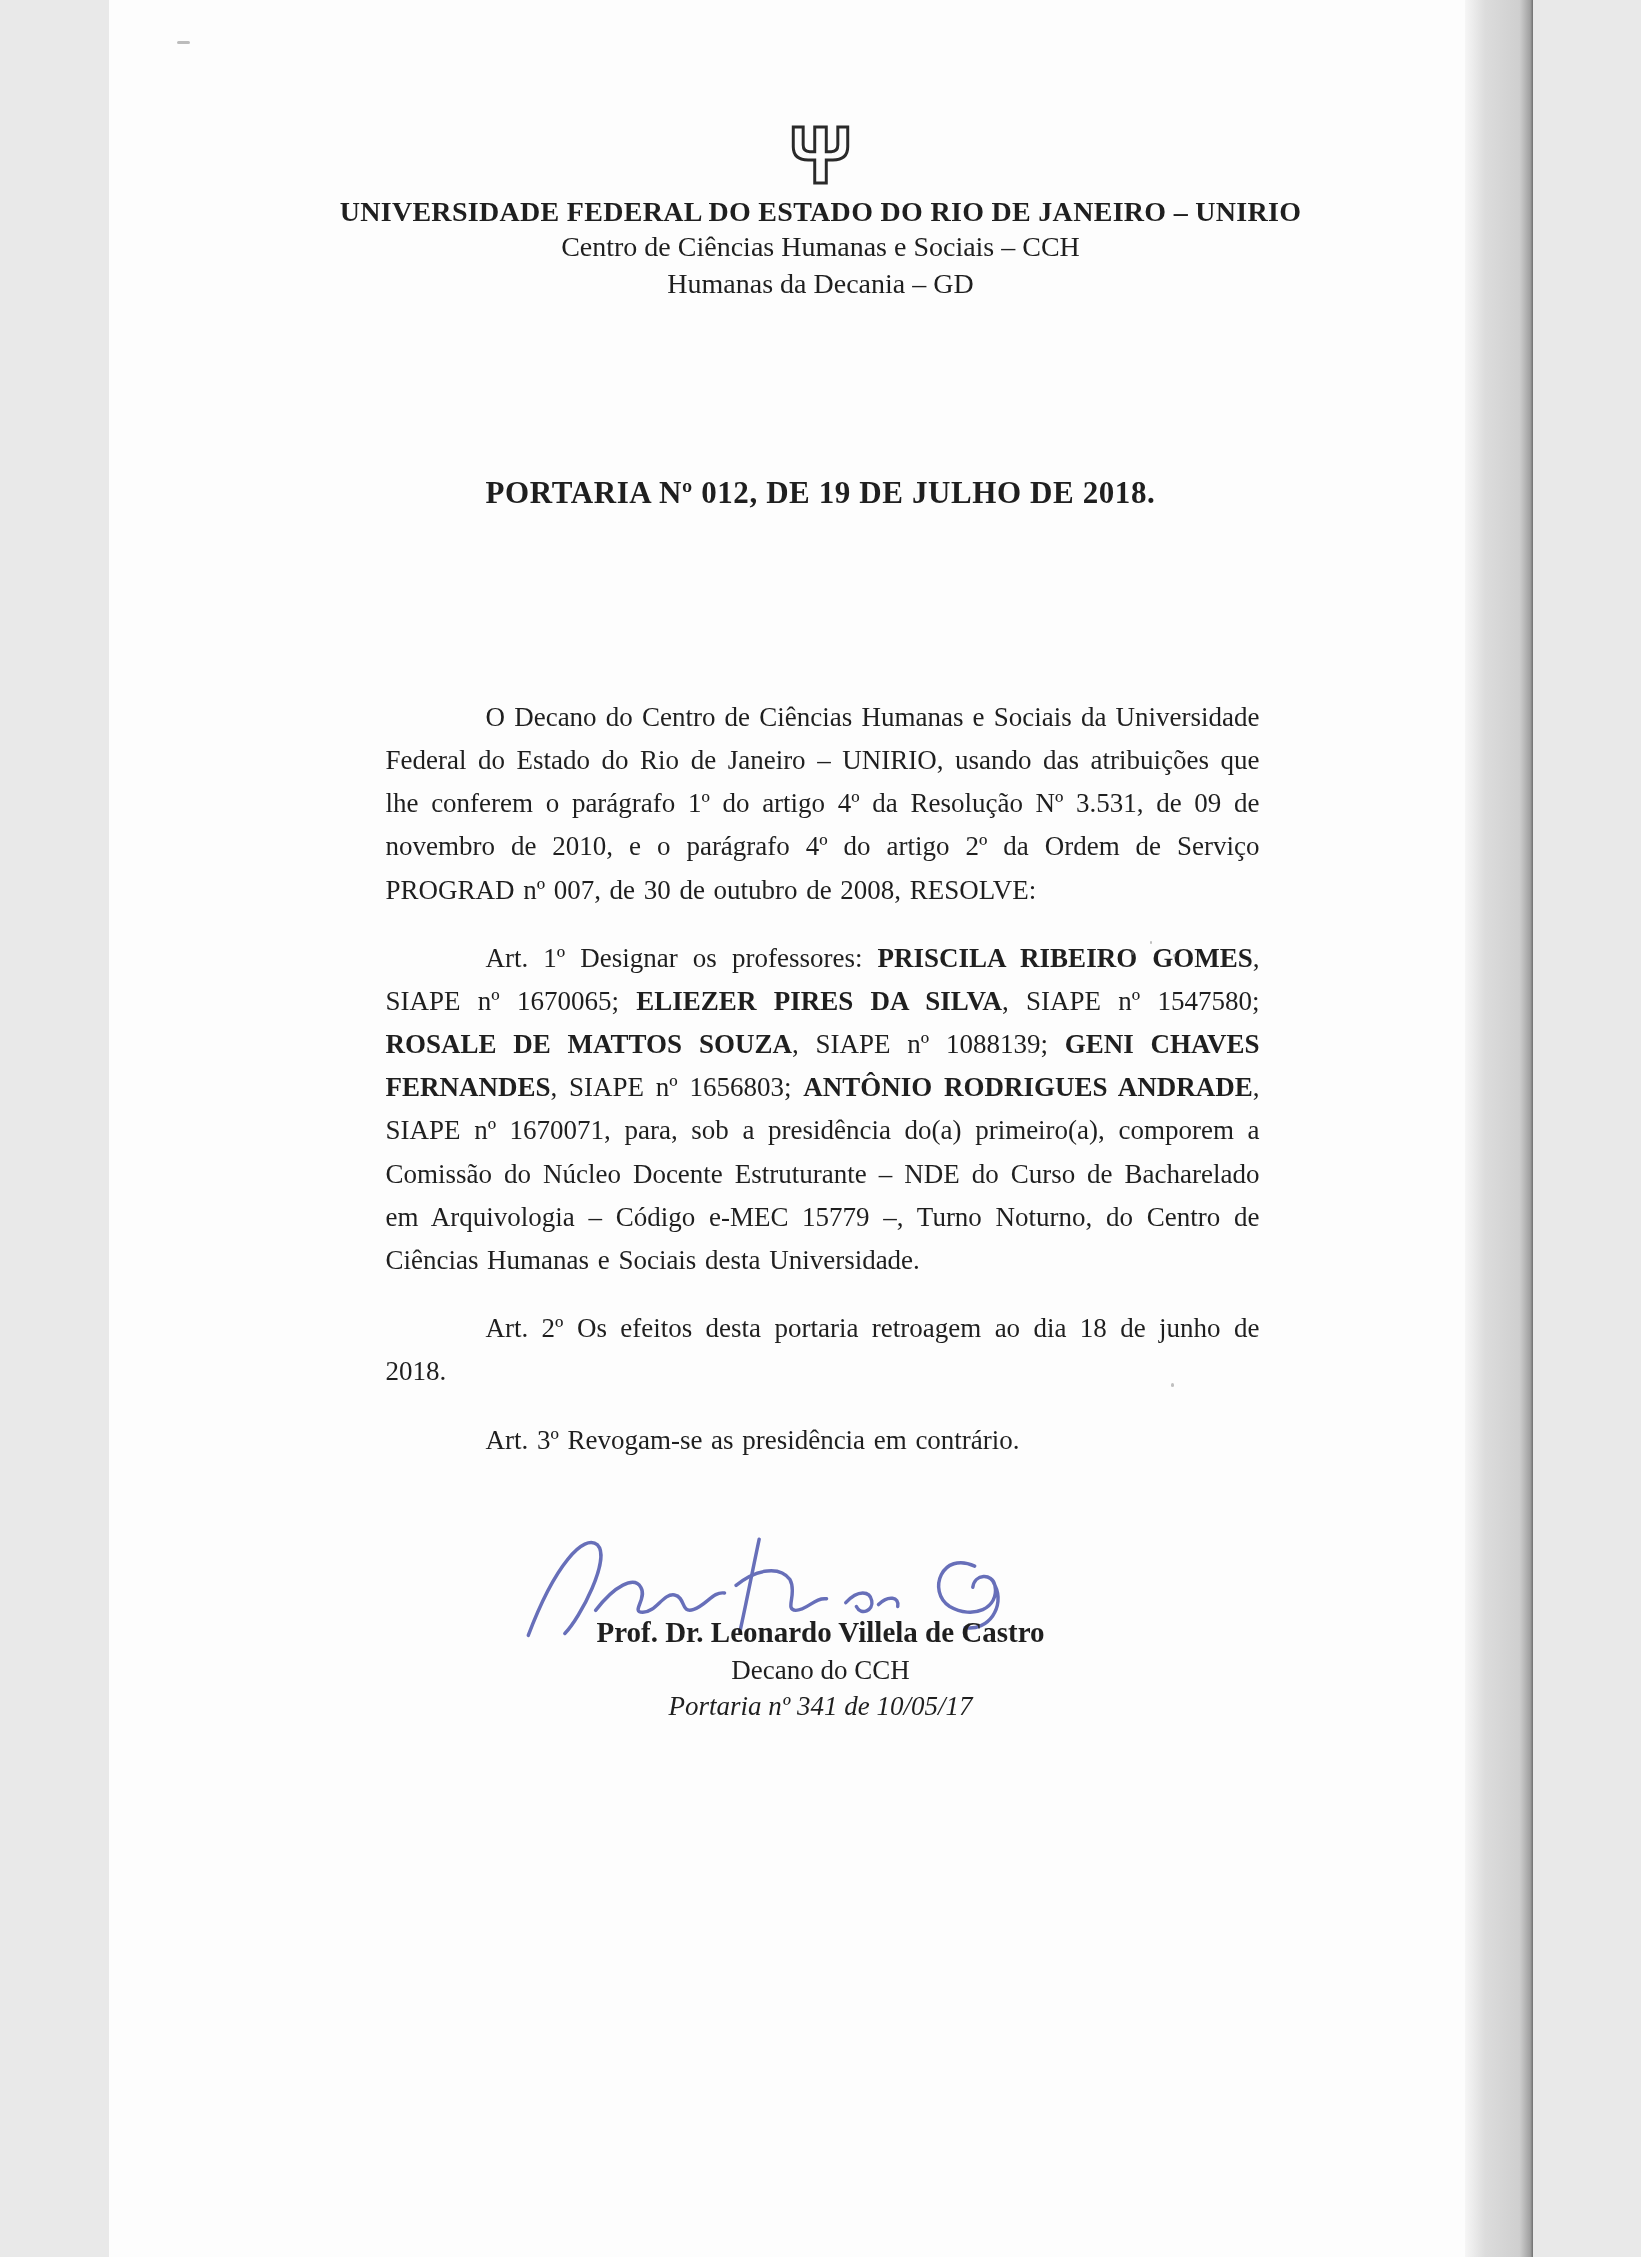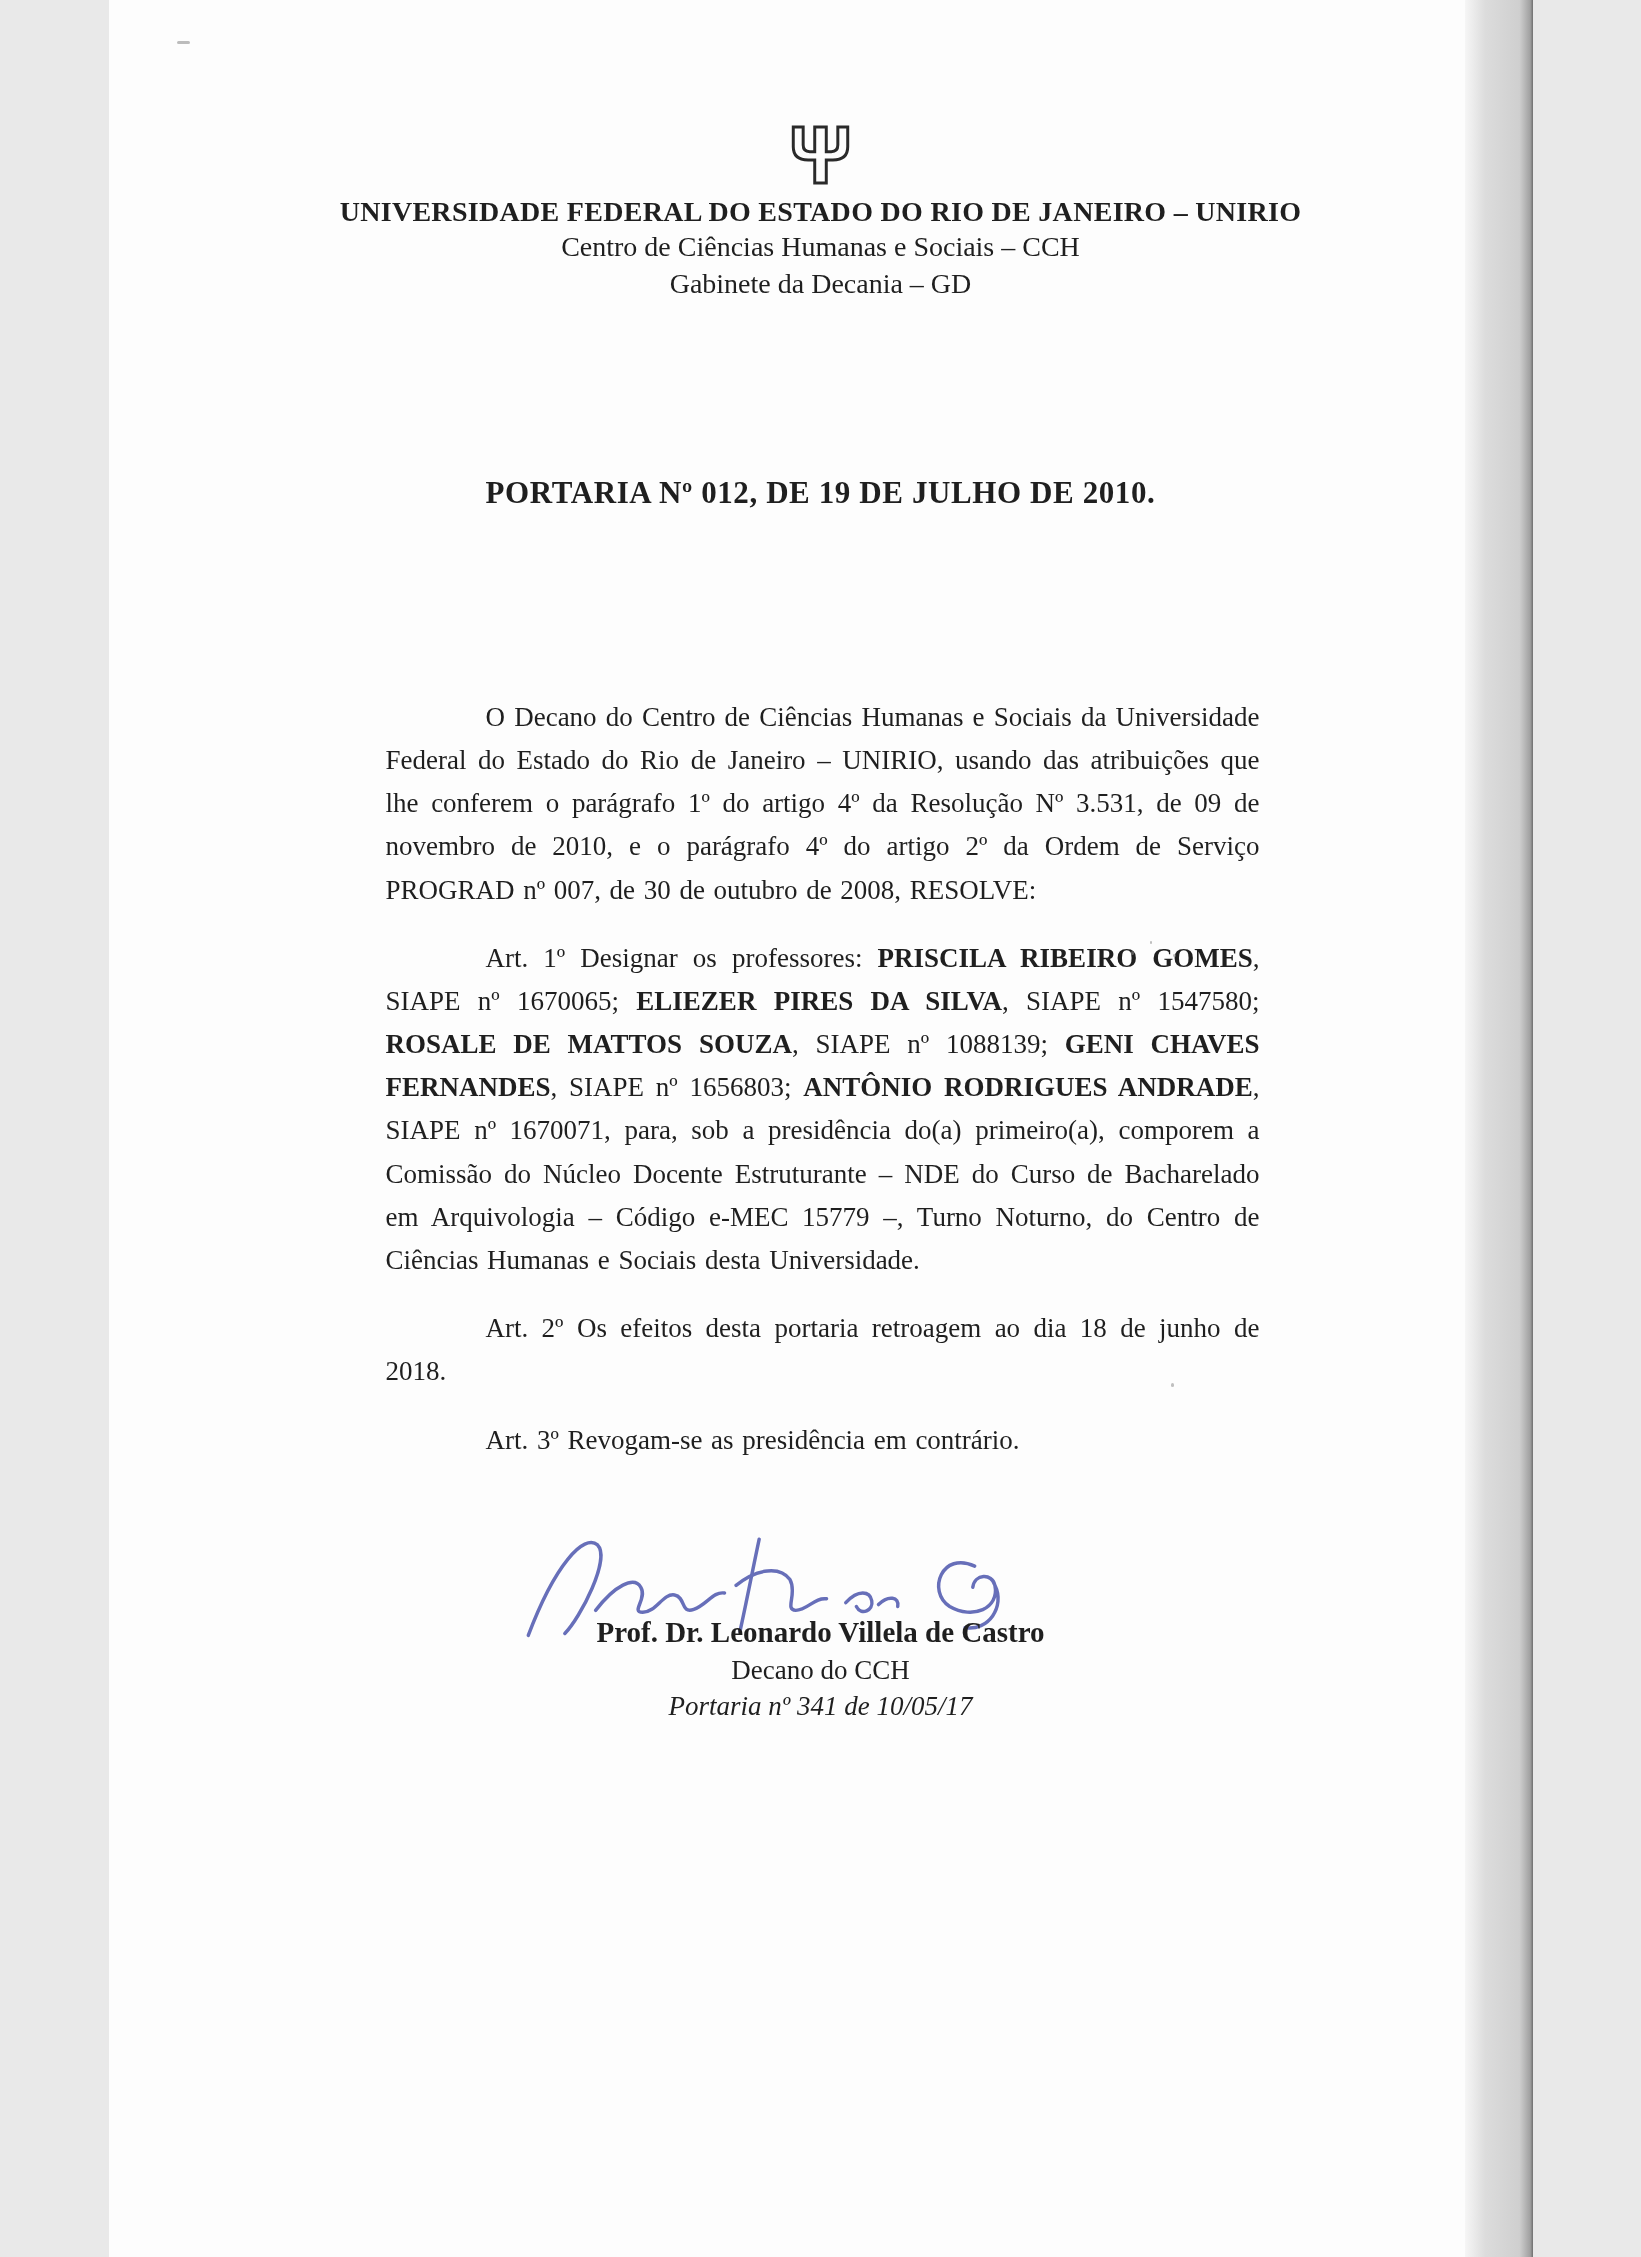--- a/index.html
+++ b/index.html
@@ -76,24 +76,24 @@
   <div class="speck s4"></div>
 
   <div class="header">
     <div class="logo-wrap">
       <svg width="75" height="66" viewBox="0 0 90 80" aria-hidden="true">
         <path d="M12 6 L12 30 Q12 46 30 46 L38 46 L38 74 L52 74 L52 46 L60 46 Q78 46 78 30 L78 6 L66 6 L66 28 Q66 36 58 36 L52 36 L52 6 L38 6 L38 36 L32 36 Q24 36 24 28 L24 6 Z" fill="none" stroke="#2a2a2a" stroke-width="3.6"></path>
       </svg>
     </div>
     <div class="hdr-line1">UNIVERSIDADE FEDERAL DO ESTADO DO RIO DE JANEIRO – UNIRIO</div>
     <div class="hdr-line2">Centro de Ciências Humanas e Sociais – CCH</div>
-    <div class="hdr-line3">Gabinete da Decania – GD</div>
+    <div class="hdr-line3">Humanas da Decania – GD</div>
   </div>
 
-  <div class="doc-title">PORTARIA Nº 012, DE 19 DE JULHO DE 2010.</div>
+  <div class="doc-title">PORTARIA Nº 012, DE 19 DE JULHO DE 2018.</div>
 
   <div class="doc-body">
       <p><span>O Decano do Centro de Ciências Humanas e Sociais da Universidade Federal do Estado do Rio de Janeiro – UNIRIO, usando das atribuições que lhe conferem o parágrafo 1º do artigo 4º da Resolução Nº 3.531, de 09 de novembro de 2010, e o parágrafo 4º do artigo 2º da Ordem de Serviço PROGRAD nº 007, de 30 de outubro de 2008, RESOLVE:</span></p>
       <p><span>Art. 1º Designar os professores: </span><span class="b">PRISCILA RIBEIRO GOMES</span><span>, SIAPE nº 1670065; </span><span class="b">ELIEZER PIRES DA SILVA</span><span>, SIAPE nº 1547580; </span><span class="b">ROSALE DE MATTOS SOUZA</span><span>, SIAPE nº 1088139; </span><span class="b">GENI CHAVES FERNANDES</span><span>, SIAPE nº 1656803; </span><span class="b">ANTÔNIO RODRIGUES ANDRADE</span><span>, SIAPE nº 1670071, para, sob a presidência do(a) primeiro(a), comporem a Comissão do Núcleo Docente Estruturante – NDE do Curso de Bacharelado em Arquivologia – Código e-MEC 15779 –, Turno Noturno, do Centro de Ciências Humanas e Sociais desta Universidade.</span></p>
       <p><span>Art. 2º Os efeitos desta portaria retroagem ao dia 18 de junho de 2018.</span></p>
       <p><span>Art. 3º Revogam-se as presidência em contrário.</span></p>
     </div>
 
   <div class="signature-block">
     <svg class="sig-svg" width="541" height="127" viewBox="0 0 560 132" aria-hidden="true">

